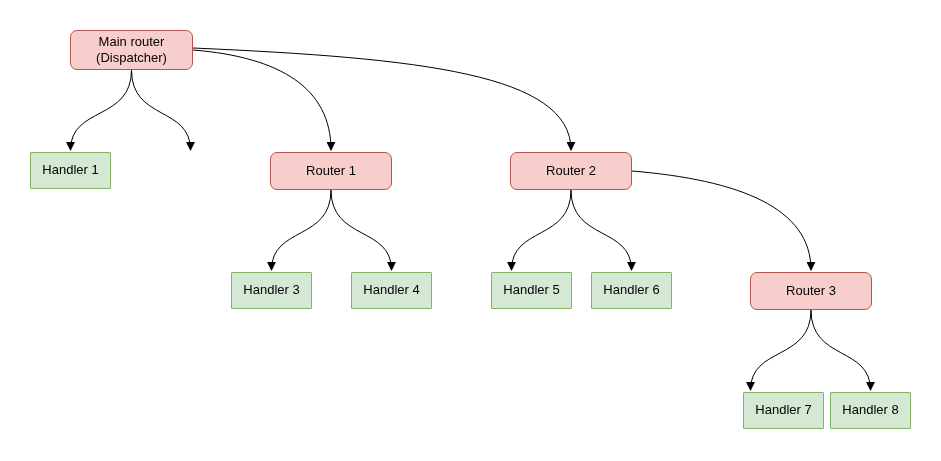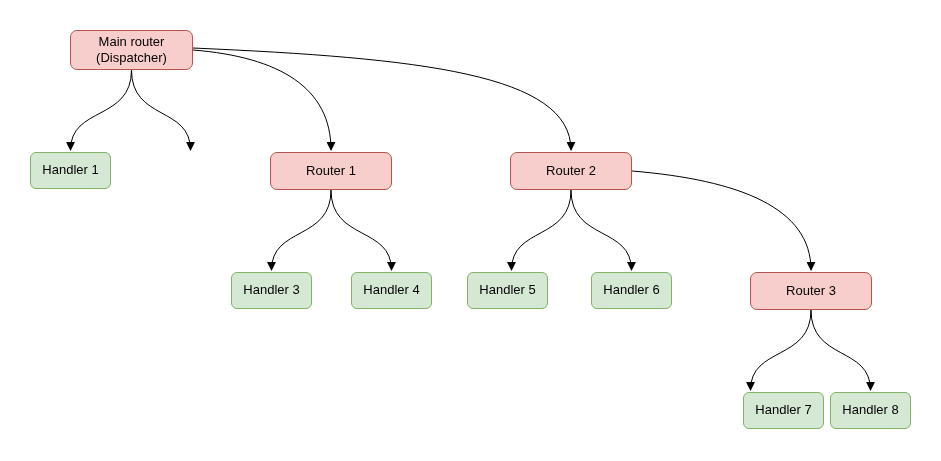--- a/index.html
+++ b/index.html
@@ -41,21 +41,21 @@
     white-space: pre-line;
   }
   .node.router {
     background: var(--router-fill, #f8cecc);
     border: 1px solid var(--router-stroke, #b85450);
     border-radius: 7px;
   }
   .node.handler {
     background: var(--handler-fill, #d5e8d4);
     border: 1px solid var(--handler-stroke, #82b366);
-    border-radius: 6px;
+    border-radius: 1px;
   }
 </style>
 </head>
 <body>
 
 <div id="canvas">
 
   <svg id="edges" viewBox="0 0 941 461">
     <defs>
       <marker id="arrow" viewBox="0 0 10 10" refX="9" refY="5" markerWidth="9" markerHeight="9" orient="auto">
@@ -94,21 +94,21 @@
   </div>
 
   <div class="node handler" style="left:231px; top:272px; width:81px; height:37px;">
     <span class="label">Handler 3</span>
   </div>
 
   <div class="node handler" style="left:351px; top:272px; width:81px; height:37px;">
     <span class="label">Handler 4</span>
   </div>
 
-  <div class="node handler" style="left:467px; top:272px; width:81px; height:37px;align-items:center;">
+  <div class="node handler" style="left:491px; top:272px; width:81px; height:37px;align-items:center;">
     <span class="label">Handler 5</span>
   </div>
 
   <div class="node handler" style="left:591px; top:272px; width:81px; height:37px;">
     <span class="label">Handler 6</span>
   </div>
 
   <div class="node router" style="left:750px; top:272px; width:122px; height:38px;">
     <span class="label">Router 3</span>
   </div>

